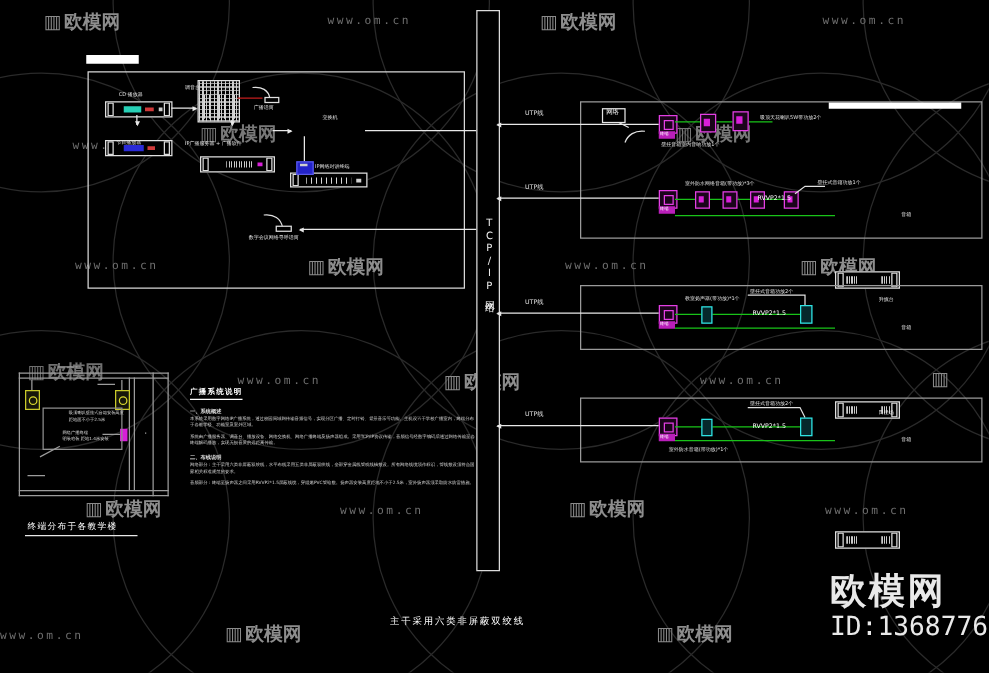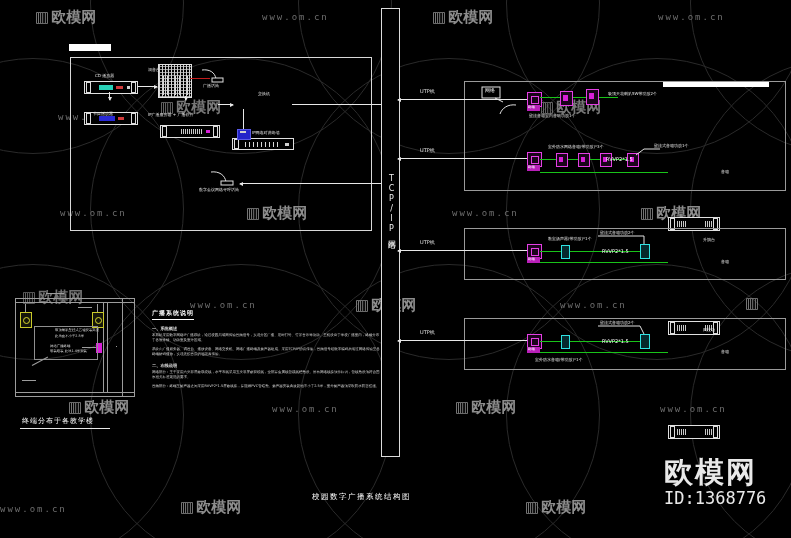--- a/index.html
+++ b/index.html
@@ -8,21 +8,21 @@
   .abs{position:absolute;}
   
   .wm-text{color:#6e6e6e;font-size:9px;letter-spacing:2px;font-family:"DejaVu Sans Mono","Liberation Mono",monospace;white-space:nowrap;}
   .wm-logo{display:flex;align-items:center;gap:3px;white-space:nowrap;color:#8a8a8a;}
   .wm-logo .glyph{font-size:15px;line-height:1;color:#8a8a8a;letter-spacing:-1px;}
   .wm-logo .name{font-size:15px;font-weight:bold;letter-spacing:0px;color:#8d8d8d;}
   .wm-circle{border:1px solid #2a2a2a;border-radius:50%;}
   
   .bigwm{color:#e9e9e9;}
   .bigwm .b1{font-size:29px;font-weight:bold;letter-spacing:2px;line-height:1;}
-  .bigwm .b2{font-size:17px;letter-spacing:0px;line-height:1.4;font-family:"DejaVu Sans Mono","Liberation Mono",monospace;}
+  .bigwm .b2{font-size:21px;letter-spacing:0px;line-height:1.4;font-family:"DejaVu Sans Mono","Liberation Mono",monospace;}
   
   .frame{border:1px solid #d8d8d8;}
   .frame-dim{border:1px solid #9a9a9a;}
   .wline{background:#e8e8e8;}
   .gline{background:#19c319;}
   .rline{background:#c21c1c;}
   .lbl{color:#e2e2e2;font-size:4px;line-height:1.05;white-space:nowrap;font-family:"DejaVu Sans","Liberation Sans",sans-serif;}
   .lbl-t{color:#e2e2e2;font-size:5px;line-height:1.05;white-space:nowrap;}
   .lbl-w{color:#ffffff;font-size:5px;line-height:1.05;white-space:nowrap;}
   .dev-box{border:1px solid #e0e0e0;background:#000;position:relative;}
@@ -407,15 +407,15 @@
     <div class="abs plan-line" style="left:22px;top:77px;width:18px;height:1px;transform:rotate(-28deg);transform-origin:left center;"></div>
 
     <div class="abs plan-line" style="left:36px;top:5px;width:18px;height:1px;"></div>
     <div class="abs plan-line" style="left:68px;top:19px;width:14px;height:1px;"></div>
     <div class="abs plan-line" style="left:12px;top:92px;width:14px;height:1px;"></div>
     <div class="abs plan-line" style="left:106px;top:58px;width:1px;height:1px;"></div>
   </div>
   <div class="abs cap" style="left:22px;top:416px;">终端分布于各教学楼</div>
   <div class="abs wline" style="left:20px;top:428px;width:90px;height:1px;"></div>
 
-  <div class="abs maintitle" style="left:312px;top:492px;">校园数字广播系统结构图</div>
+  <div class="abs maintitle" style="left:312px;top:492px;">主干采用六类非屏蔽双绞线</div>
 
 </div>
 
 </body></html>

